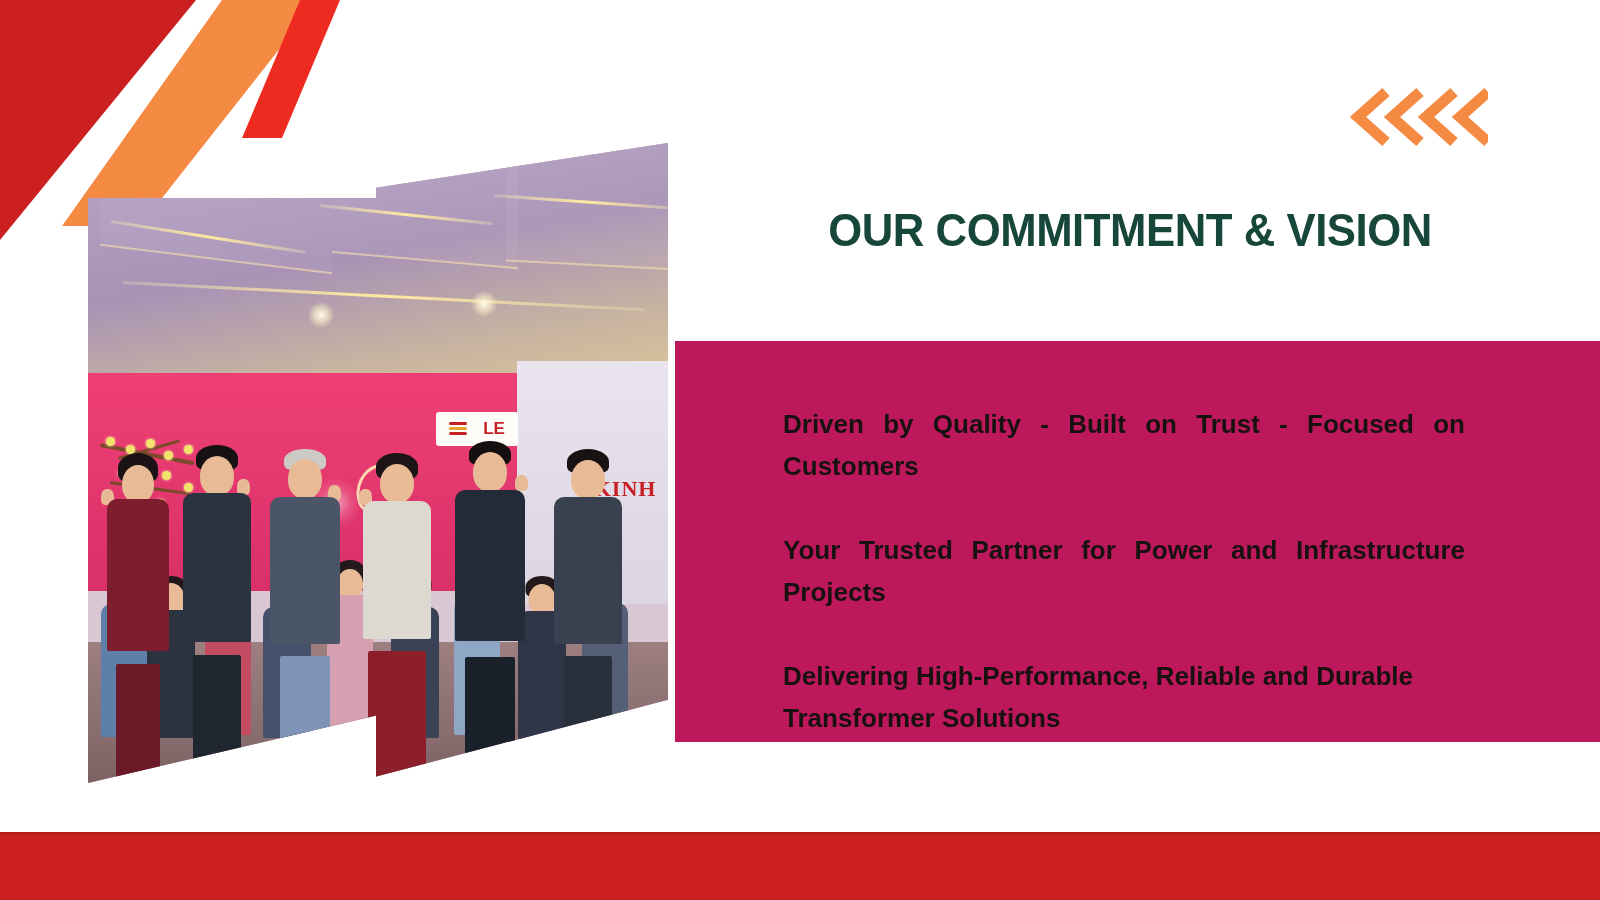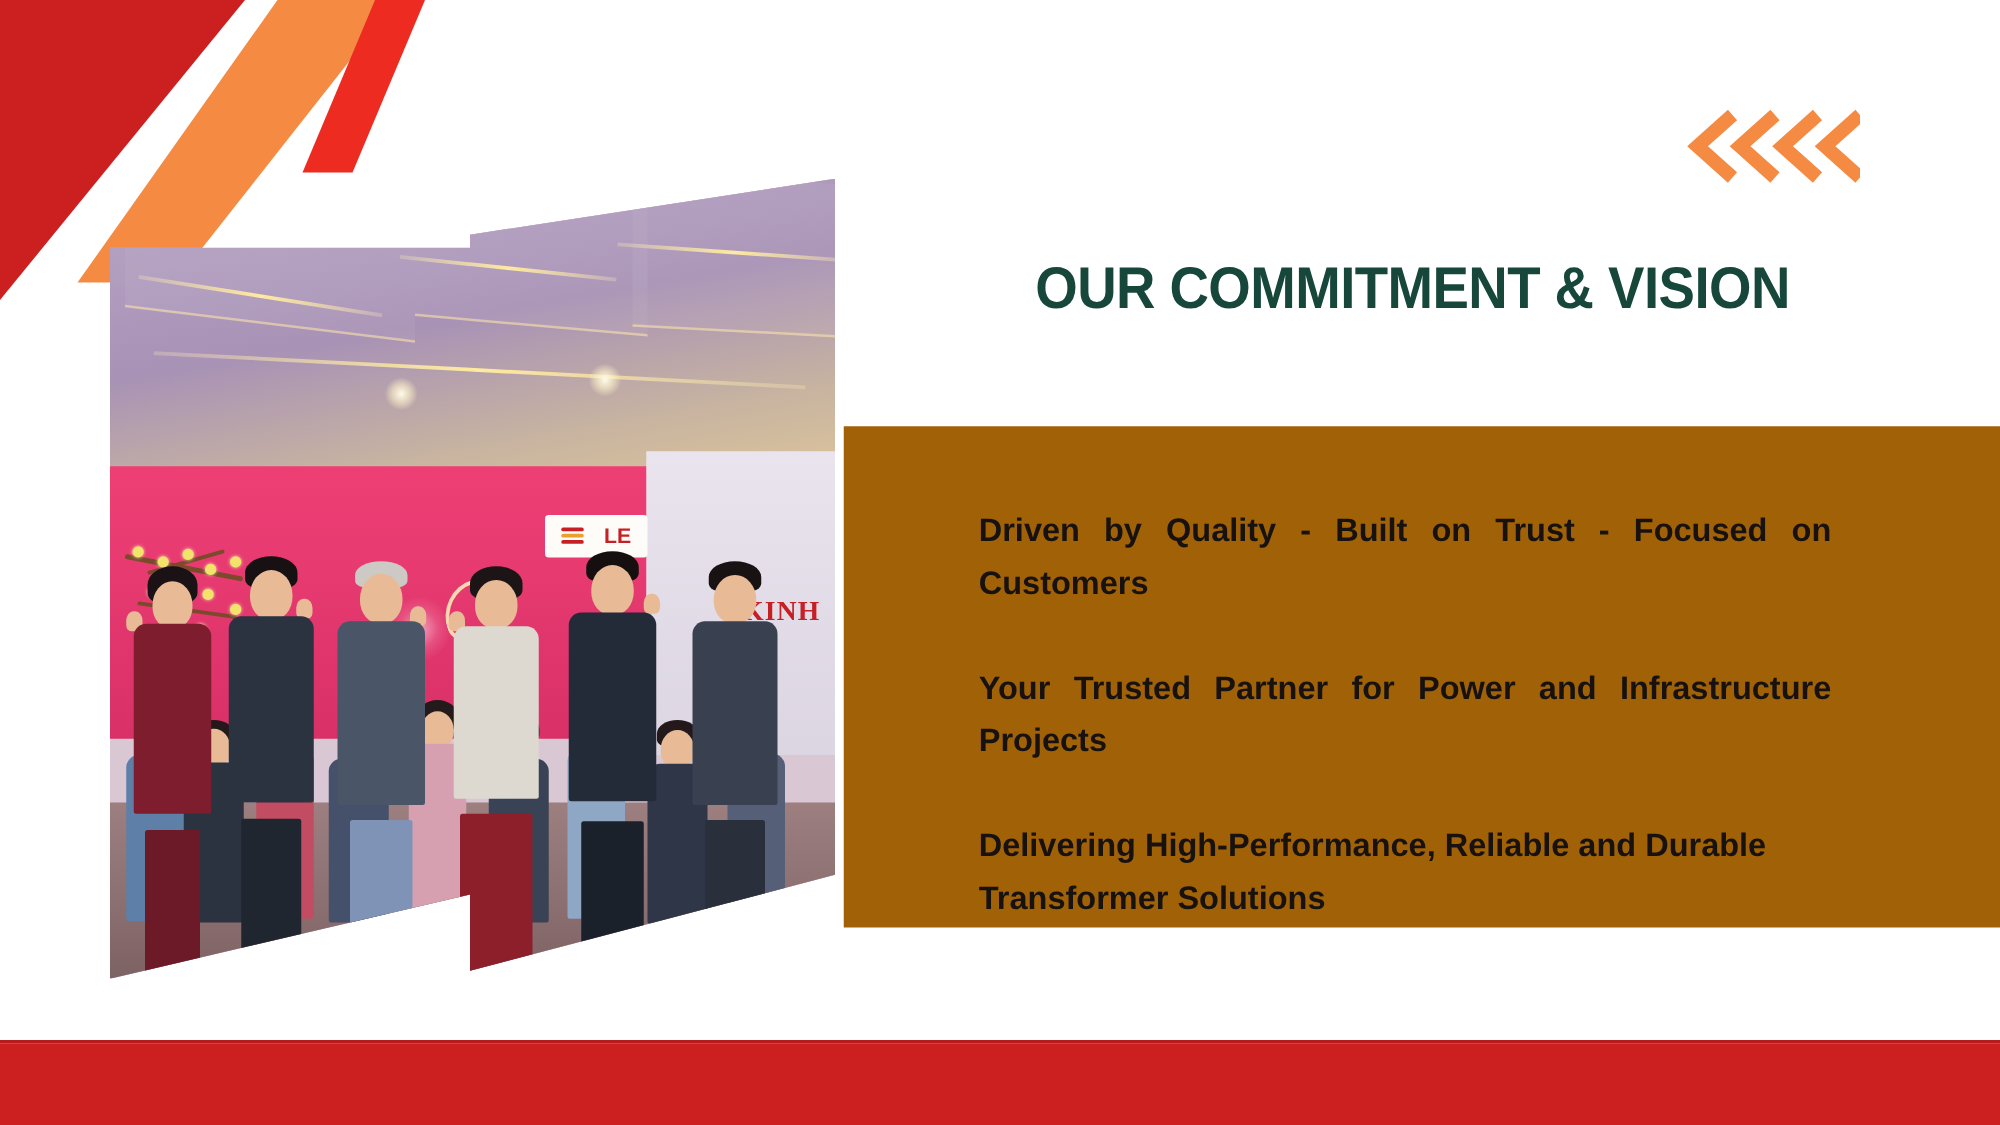--- a/index.html
+++ b/index.html
@@ -162,21 +162,21 @@
     font-family:"Liberation Sans Narrow","Liberation Sans", sans-serif;
     transform:scaleX(0.93);
     transform-origin:center center;
     white-space:nowrap;
   }
 
   
   .orange-panel {
     position:absolute; left:675px; top:341px;
     width:925px; height:401px;
-    background:#a16207;
+    background:#be185d;
     text-decoration:underline;
   }
   .body-text {
     position:absolute; left:108px; top:62px; width:682px;
     color:#171210;
     font-size:26px; font-weight:bold;
     line-height:42px;
     text-align:justify;
     text-justify:inter-word;
   }

